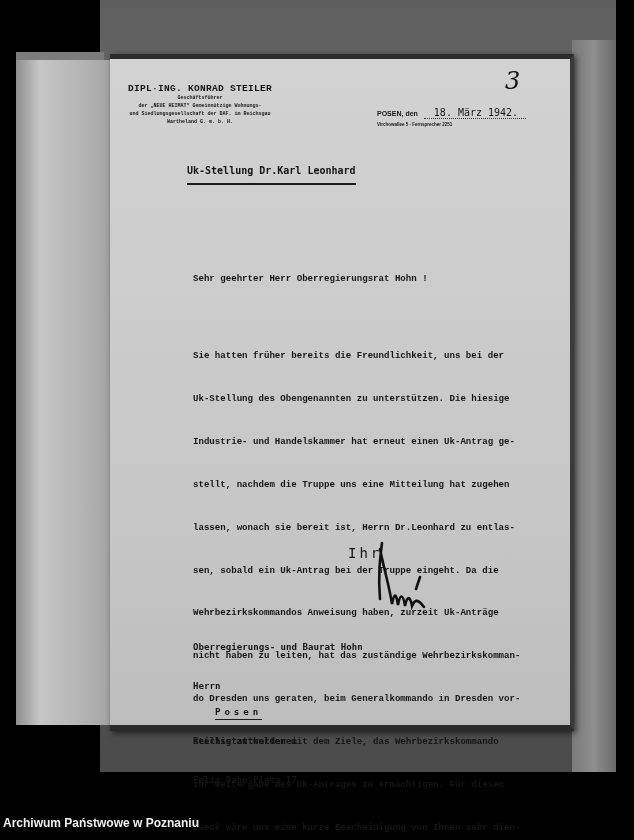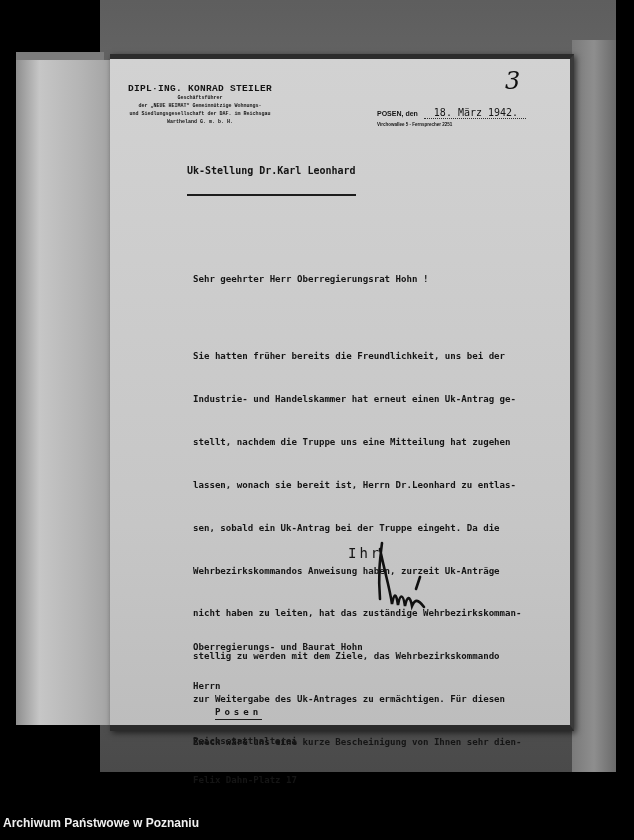--- a/index.html
+++ b/index.html
@@ -44,27 +44,27 @@
     }
     .place-date { position: absolute; left: 267px; top: 42px; color: #141414; }
     .pd-label { font-family: "Liberation Sans", sans-serif; font-size: 7px; font-weight: bold; }
     .pd-date {
       display: inline-block; font-size: 10px; margin-left: 6px; padding: 0 0 0 10px;
       border-bottom: 1px dotted #333; min-width: 92px;
     }
     .pd-sub { font-family: "Liberation Sans", sans-serif; font-size: 4.5px; font-weight: bold; margin-top: 2px; }
     .subject {
       position: absolute; left: 77px; top: 106px; font-size: 10px; font-weight: bold; color: #141414;
-      border-bottom: 2px solid #1c1c1c; padding-bottom: 18px;
+      border-bottom: 2px solid #1c1c1c; padding-bottom: 7px;
     }
     .body-text {
       position: absolute; left: 83px; top: 184px; width: 380px; font-size: 9.1px; line-height: 14.3px;
       color: #151515; font-weight: bold; white-space: pre;
     }
-    .body-text p { margin: 0; }
+    .body-text p { margin: 0; font-family: Liberation Mono, monospace; }
     .para-gap { height: 6px; }
     .closing { position: absolute; left: 238px; top: 486px; font-size: 14px; font-weight: normal; color: #151515; letter-spacing: 3px; }
     .signature { position: absolute; left: 258px; top: 480px; width: 100px; height: 80px; }
     .address {
       position: absolute; left: 83px; top: 556px; font-size: 9.1px; line-height: 13px; font-weight: bold;
       color: #151515; white-space: pre;
     }
     .addr-city { letter-spacing: 4px; border-bottom: 1.5px solid #1c1c1c; display: inline-block; margin-bottom: 2px; }
     .footer {
       position: absolute; left: 3px; top: 816px; color: #f0f0f0;
@@ -94,26 +94,28 @@
     <span class="pd-label">POSEN, den</span><span class="pd-date">18. März 1942.</span>
     <div class="pd-sub">Virchowallee 5 · Fernsprecher 2251</div>
   </div>
 
   <div class="subject">Uk-Stellung Dr.Karl Leonhard</div>
 
   <div class="body-text">
     <p>Sehr geehrter Herr Oberregierungsrat Hohn !</p>
     <div class="para-gap"></div>
     <p>Sie hatten früher bereits die Freundlichkeit, uns bei der</p>
+    <p>Uk-Stellung des Obengenannten zu unterstützen. Die hiesige</p>
     <p>Industrie- und Handelskammer hat erneut einen Uk-Antrag ge-</p>
     <p>stellt, nachdem die Truppe uns eine Mitteilung hat zugehen</p>
     <p>lassen, wonach sie bereit ist, Herrn Dr.Leonhard zu entlas-</p>
     <p>sen, sobald ein Uk-Antrag bei der Truppe eingeht. Da die</p>
     <p>Wehrbezirkskommandos Anweisung haben, zurzeit Uk-Anträge</p>
     <p>nicht haben zu leiten, hat das zuständige Wehrbezirkskomman-</p>
+    <p>do Dresden uns geraten, beim Generalkommando in Dresden vor-</p>
     <p>stellig zu werden mit dem Ziele, das Wehrbezirkskommando</p>
     <p>zur Weitergabe des Uk-Antrages zu ermächtigen. Für diesen</p>
     <p>Zweck wäre uns eine kurze Bescheinigung von Ihnen sehr dien-</p>
     
     
     
     
     
     
     

